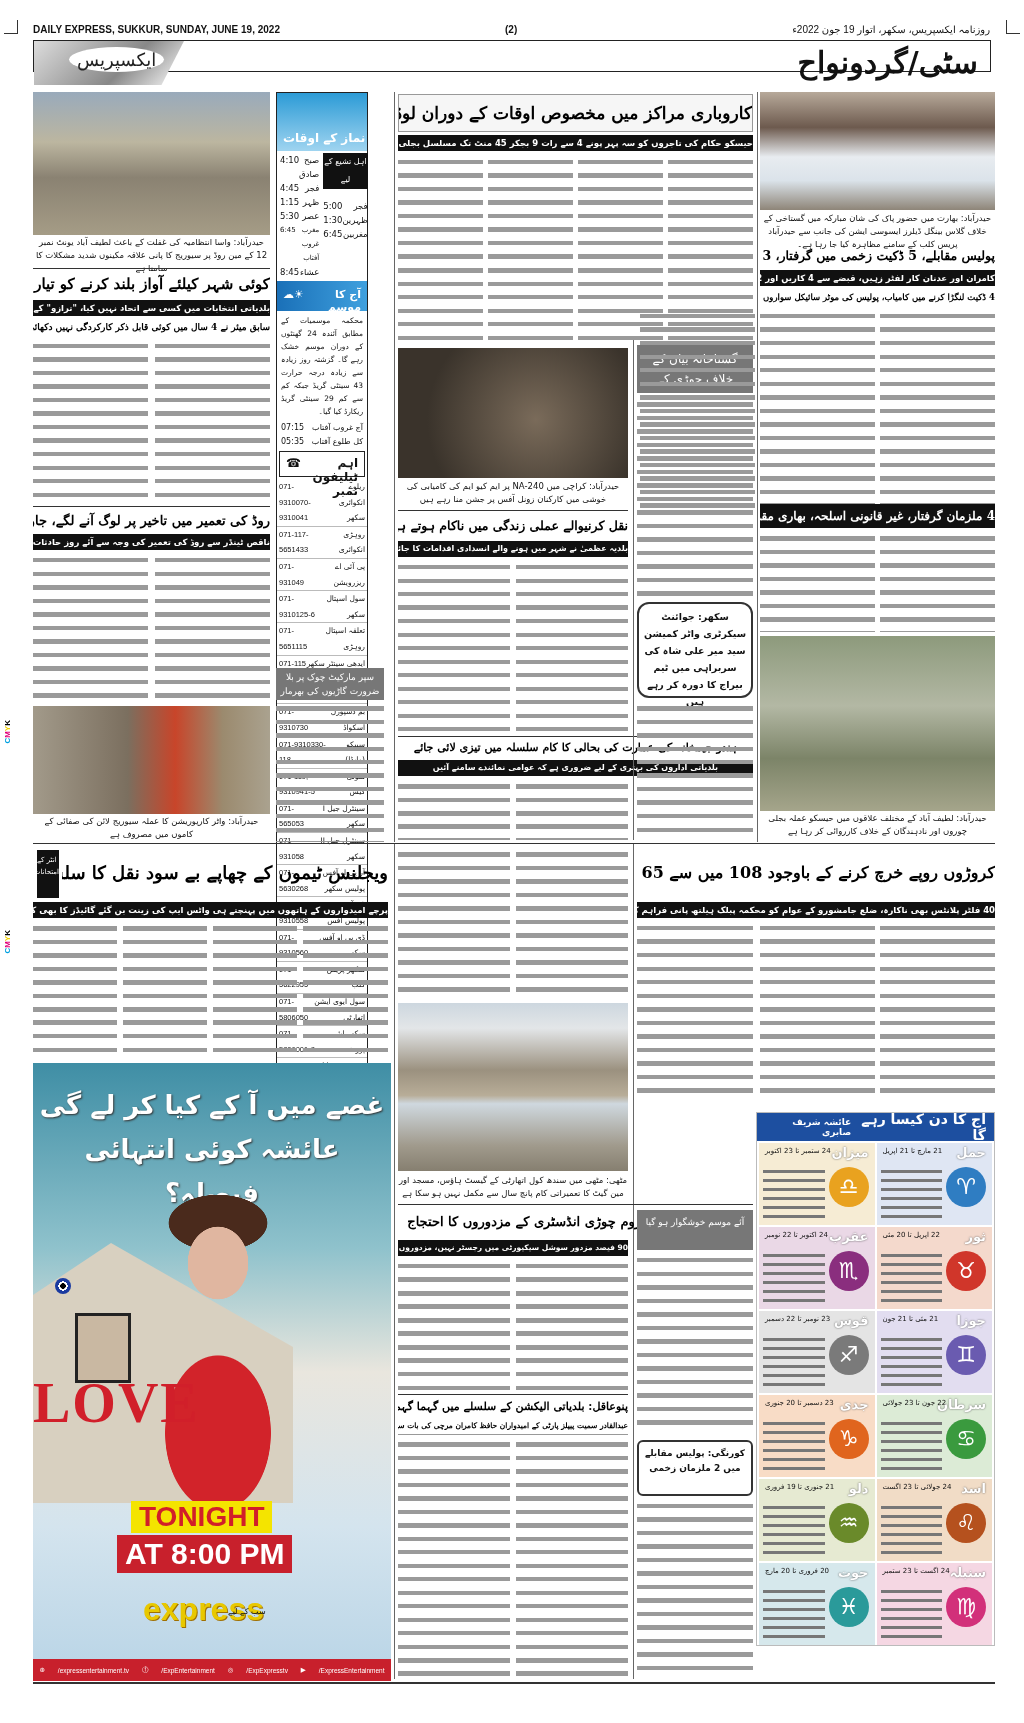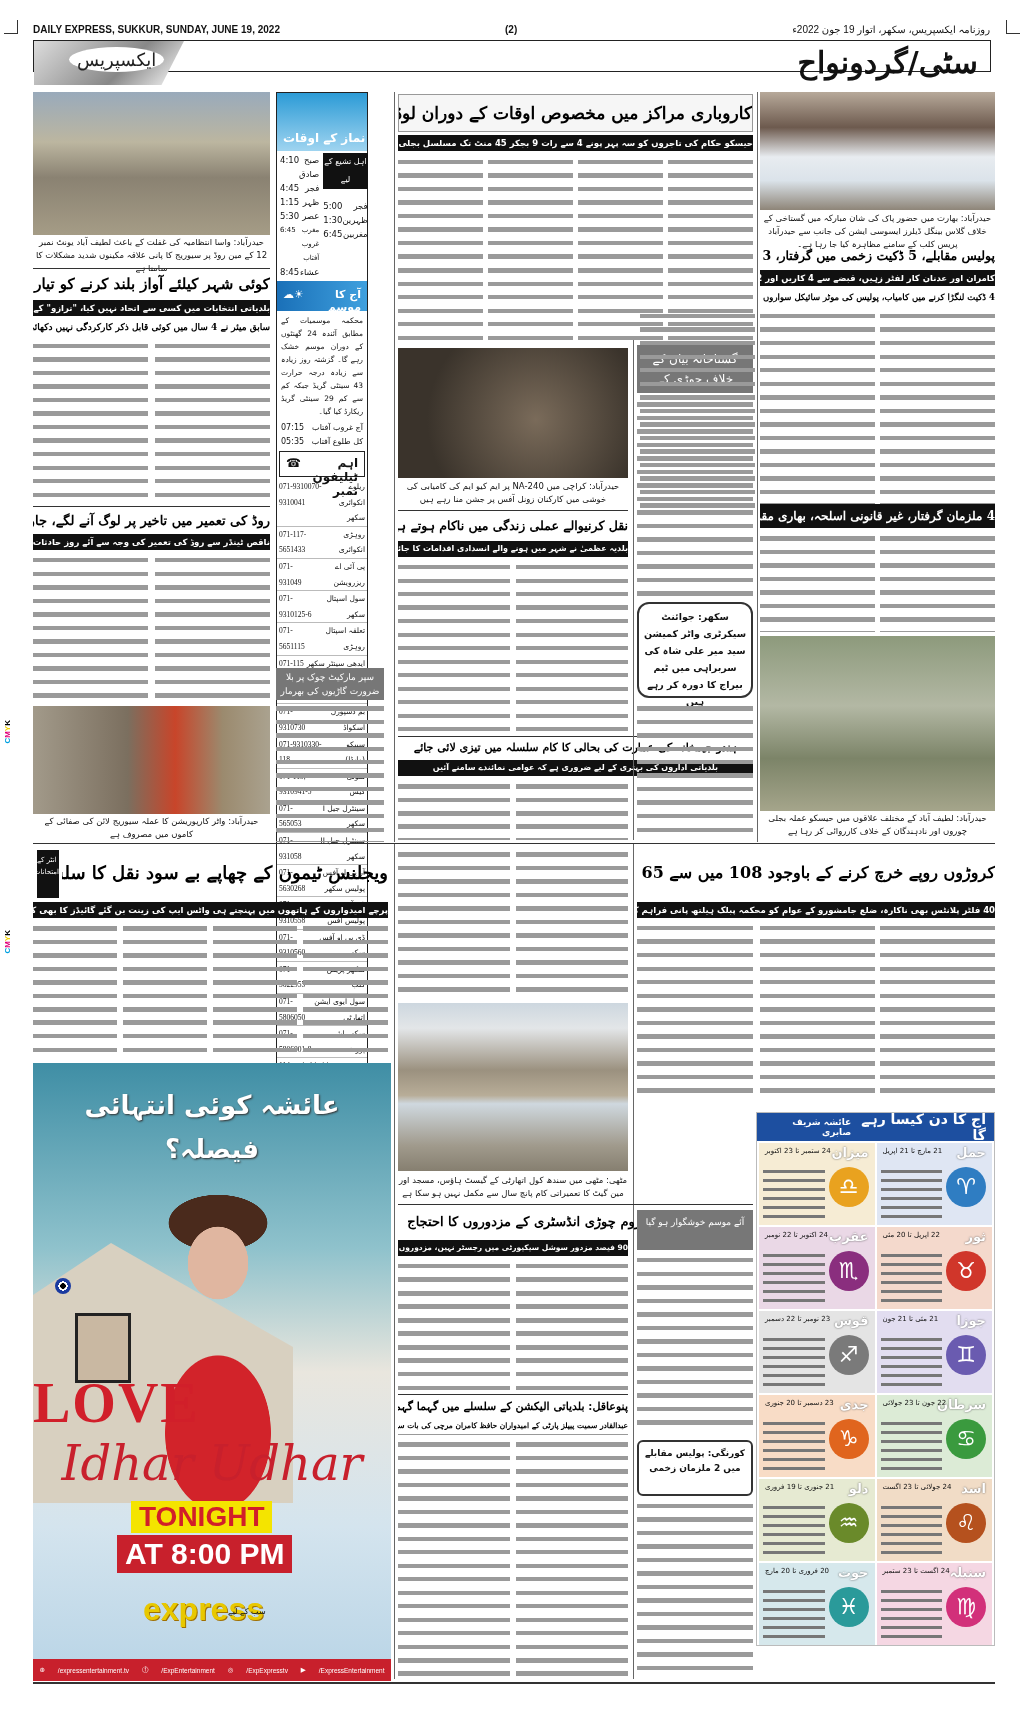--- a/index.html
+++ b/index.html
@@ -27,21 +27,21 @@
 .rounded-box{position:absolute;border:2px solid #333;border-radius:12px;text-align:center;direction:rtl;font-weight:bold;font-size:12px;line-height:22px;padding:4px}
 .txt{position:absolute;overflow:hidden;direction:rtl;text-align:justify;font-size:8px;line-height:13.5px;color:#333;background:repeating-linear-gradient(180deg,transparent 0 4px,#9a9a9a 4px 8.5px,transparent 8.5px 13.5px)}
 .sidebox{position:absolute;left:276px;width:92px;border:1.5px solid #222}
 .namaz-head{height:58px;background:linear-gradient(180deg,#2c9bd6,#9fd4f0);position:relative}
 .namaz-head span{position:absolute;left:6px;bottom:6px;color:#fff;font-weight:bold;font-size:12px;direction:rtl}
 .ntable{font-size:8.5px;line-height:14px;padding:2px 3px}
 .ntable .r{display:flex;justify-content:space-between;direction:rtl}
 .weather-head{height:30px;background:linear-gradient(90deg,#1a70b8,#3fa0de);color:#fff;font-size:11px;font-weight:bold;direction:rtl;text-align:right;padding:7px 6px}
 .phone-head{height:26px;border:1px solid #222;font-size:12px;font-weight:bold;direction:rtl;text-align:right;padding:4px 6px;margin:2px}
 .prow{display:flex;justify-content:space-between;font-size:7.5px;line-height:15.6px;border-bottom:1px solid #bbb;padding:0 2px}
-.prow .n{font-family:Liberation Serif, serif;direction:ltr}
+.prow .n{font-family:Liberation Sans, sans-serif;direction:ltr}
 .prow .l{direction:rtl;font-size:7.5px}
 .ad{position:absolute;left:33px;top:1063px;width:358px;height:618px;overflow:hidden;background:linear-gradient(180deg,#3f8ea5 0%,#8fc2cc 30%,#e9e6de 50%,#d4e4ee 75%,#b8d4e6 100%)}
 .ad .tag{position:absolute;top:20px;width:100%;text-align:center;direction:rtl;color:#fff;font-size:26px;font-weight:bold;line-height:44px;text-shadow:1px 1px 2px #333}
 .ad .house{position:absolute;left:0;top:180px;width:260px;height:260px;background:#d8d0c0;clip-path:polygon(0 20%,30% 0,100% 40%,100% 100%,0 100%)}
 .ad .woman{position:absolute;left:110px;top:120px;width:150px;height:320px;background:radial-gradient(ellipse 50px 60px at 75px 80px,#e0b6a0 60%,transparent 61%),radial-gradient(ellipse 70px 40px at 75px 40px,#4a2a1c 70%,transparent 71%),radial-gradient(ellipse 75px 110px at 75px 250px,#d2232a 70%,transparent 71%)}
 .ad .love{position:absolute;top:308px;width:100%;text-align:left;font-family:Liberation Serif, serif;font-weight:bold;font-size:56px;color:#d11f2a;letter-spacing:2px}
 .ad .script{position:absolute;top:372px;width:100%;text-align:center;font-family:"DejaVu Serif",serif;font-style:italic;font-size:48px;color:#c8202c}
 .ad .tonight{position:absolute;left:98px;top:438px;background:#f4e400;color:#d11f2a;font-family:"Liberation Sans",sans-serif;font-weight:bold;font-size:28px;padding:0 8px;line-height:32px}
 .ad .time{position:absolute;left:84px;top:472px;background:#c8202c;color:#fff;font-family:"Liberation Sans",sans-serif;font-weight:bold;font-size:30px;padding:0 8px;line-height:38px}
 .ad .brand{position:absolute;left:110px;top:528px;font-family:"Liberation Sans",sans-serif;font-weight:bold;font-size:32px;color:#e8c800;text-shadow:1px 1px 0 #a07000}
@@ -313,28 +313,28 @@
 <div class="txt" style="left:398px;top:1438px;width:112px;height:240px"></div>
 <div class="txt" style="left:516px;top:1438px;width:112px;height:240px"></div>
 
 <div class="grey-box" style="left:637px;top:1210px;width:116px;height:40px;font-size:9px;line-height:16px;padding:4px">آئے موسم خوشگوار ہو گیا</div>
 <div class="txt" style="left:637px;top:1254px;width:116px;height:180px"></div>
 <div class="rounded-box" style="left:637px;top:1440px;width:116px;height:56px;font-size:9px;line-height:15px;border-radius:6px">کورنگی: پولیس مقابلے میں 2 ملزمان زخمی</div>
 <div class="txt" style="left:637px;top:1500px;width:116px;height:178px"></div>
 
 <div class="ad">
   <div class="tag">
+      <div>غصے میں آ کے کیا کر لے گی</div>
       <div>عائشہ کوئی انتہائی فیصلہ؟</div>
     </div>
   <div class="house"></div>
   <div class="abs" style="left:22px;top:215px;width:16px;height:16px;border-radius:50%;background:radial-gradient(circle,#000 25%,#fff 26% 40%,#1a3aa0 41%)"></div>
   <div class="abs" style="left:42px;top:250px;width:56px;height:70px;border:3px solid #222;background:#c9b8a2"></div>
   <div class="woman"></div>
   <div class="love">LOVE</div>
-  <div class="script">Idhar Udhar</div>
   <div class="tonight">TONIGHT</div>
   <div class="time">AT 8:00 PM</div>
   <div class="brand">express</div>
   <div class="abs" style="left:195px;top:544px;font-size:8px;direction:rtl">سب کے لیے</div>
   <div class="footer">
     <span>⊕</span>
       <span>/expressentertainment.tv</span>
     <span>ⓕ</span>
       <span>/ExpEntertainment</span>
     <span>◎</span>

